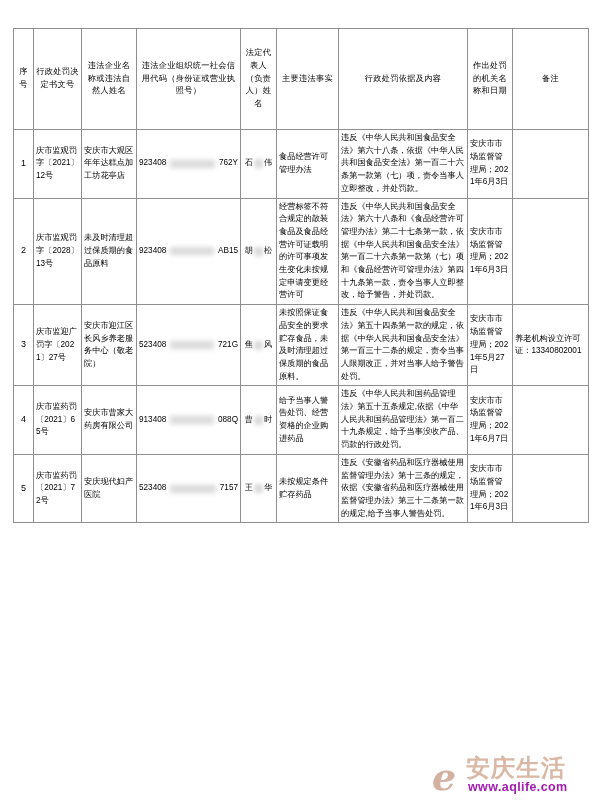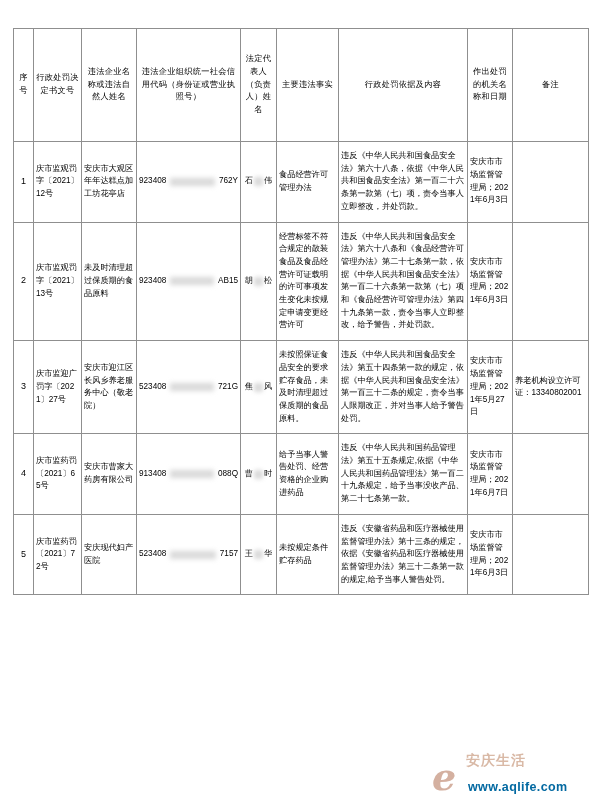--- a/index.html
+++ b/index.html
@@ -30,21 +30,21 @@
     width: 575px;
     border-collapse: collapse;
     table-layout: fixed;
     font-size: 8.2px;
     line-height: 1.55;
   }
 
   table.penalty-table th,
   table.penalty-table td {
     border: 1px solid #8f8f8f;
-    padding: 8px 2px;
+    padding: 2px 2px;
     vertical-align: middle;
     word-break: break-all;
     font-weight: normal;
   }
 
   
   col.c-seq      { width: 20px; }
   col.c-docno    { width: 48px; }
   col.c-company  { width: 55px; }
   col.c-credit   { width: 104px; }
@@ -98,34 +98,34 @@
     left: 432px;
     top: 752px;
     width: 168px;
     height: 53px;
     pointer-events: none;
   }
   .wm-text {
     position: absolute;
     left: 34px;
     top: 0px;
-    font-size: 14px;
+    font-size: 24px;
     font-weight: bold;
     color: #d9b9a6;
     letter-spacing: 1px;
     font-family: "DejaVu Sans", sans-serif;
     white-space: nowrap;
   }
   .wm-url {
     position: absolute;
     left: 36px;
     top: 28px;
     font-size: 12.5px;
     font-weight: bold;
-    color: #0369a1;
+    color: #a21caf;
     letter-spacing: 0.4px;
     font-family: "Liberation Sans", sans-serif;
     white-space: nowrap;
   }
   .wm-swoosh {
     position: absolute;
     left: 0px;
     top: 6px;
     width: 46px;
     height: 40px;
@@ -184,21 +184,21 @@
               <span class="redact name"></span>
               <span>伟</span>
             </span></td>
           <td class="fact">食品经营许可管理办法</td>
           <td class="basis">违反《中华人民共和国食品安全法》第六十八条，依据《中华人民共和国食品安全法》第一百二十六条第一款第（七）项，责令当事人立即整改，并处罚款。</td>
           <td class="organ"><span>安庆市市场监督管理局；</span><span>2021年6月3日</span></td>
           <td class="remark"></td>
         </tr>
         <tr>
           <td class="seq">2</td>
-          <td class="docno">庆市监观罚字〔2021〕13号</td>
+          <td class="docno">庆市监观罚字〔2028〕13号</td>
           <td class="company">未及时清理超过保质期的食品原料</td>
           <td class="credit">
             <span class="credit-line">
               <span class="pre">923408</span>
               <span class="blk"></span>
               <span class="post">AB15</span>
             </span>
           </td>
           <td class="rep"><span class="rep-line">
               <span>胡</span>
@@ -241,21 +241,21 @@
               <span class="blk"></span>
               <span class="post">088Q</span>
             </span>
           </td>
           <td class="rep"><span class="rep-line">
               <span>曹</span>
               <span class="redact name"></span>
               <span>时</span>
             </span></td>
           <td class="fact">给予当事人警告处罚、经营资格的企业购进药品</td>
-          <td class="basis">违反《中华人民共和国药品管理法》第五十五条规定,依据《中华人民共和国药品管理法》第一百二十九条规定，给予当事没收产品、第二十七条第一款。</td>
+          <td class="basis">违反《中华人民共和国药品管理法》第五十五条规定,依据《中华人民共和国药品管理法》第一百二十九条规定，给予当事没收产品、罚款的行政处罚。</td>
           <td class="organ"><span>安庆市市场监督管理局；</span><span>2021年6月7日</span></td>
           <td class="remark"></td>
         </tr>
         <tr>
           <td class="seq">5</td>
           <td class="docno">庆市监药罚〔2021〕72号</td>
           <td class="company">安庆现代妇产医院</td>
           <td class="credit">
             <span class="credit-line">
               <span class="pre">523408</span>

